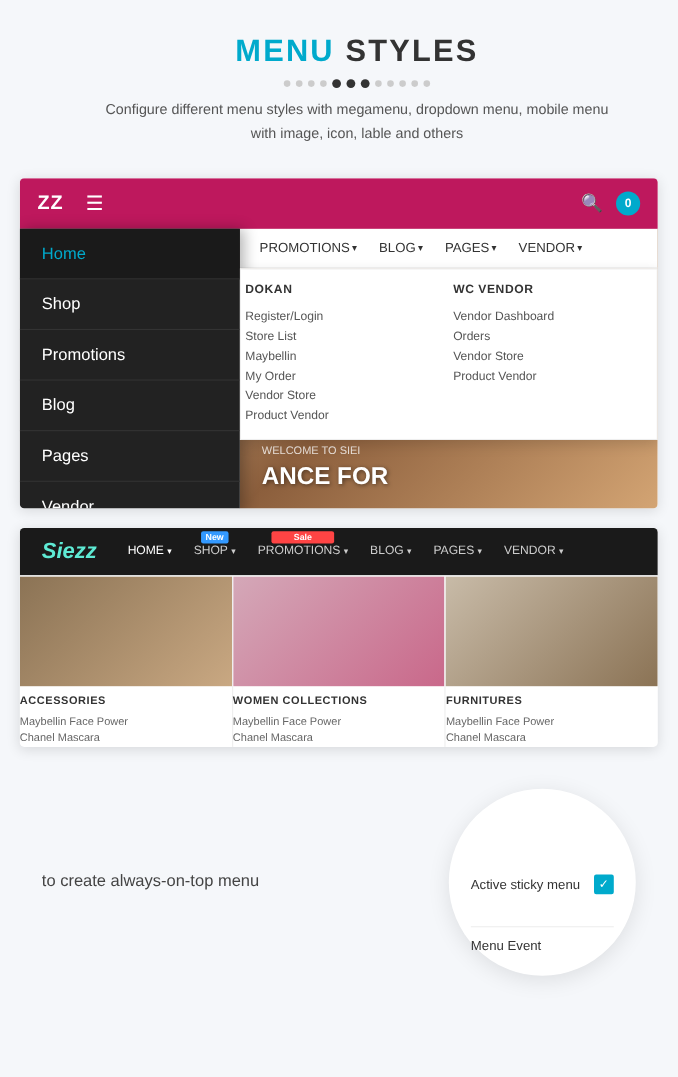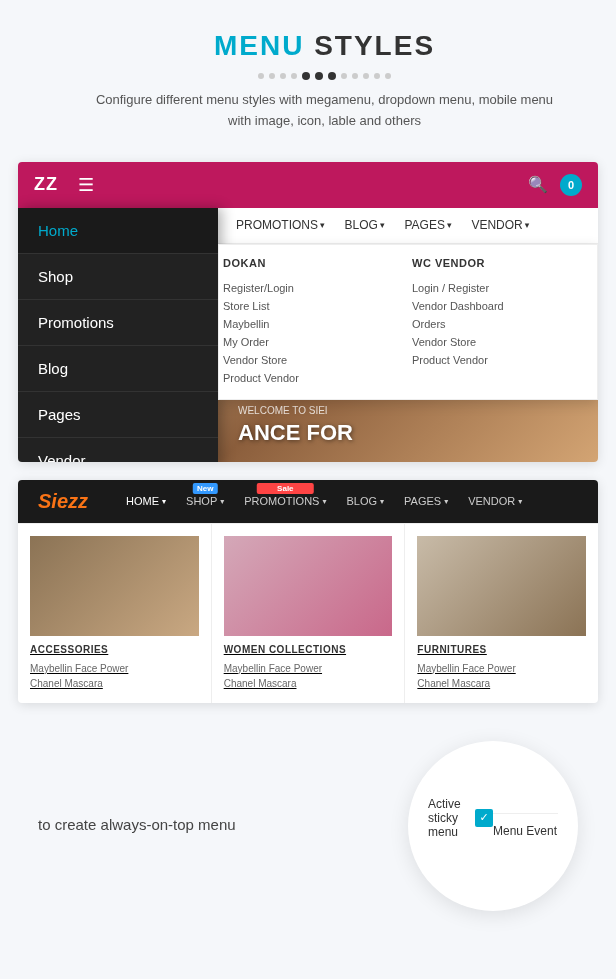--- a/index.html
+++ b/index.html
@@ -241,23 +241,22 @@
       background: #1a1a1a;
       color: white;
       display: flex;
       align-items: center;
       padding: 10px 20px;
       gap: 20px;
     }
     .brand-logo-2 {
       font-size: 20px;
       font-weight: bold;
-      color: #f97316;
+      color: #5eead4;
       font-style: italic;
-      margin-right: 10px;
     }
     .topnav-items {
       display: flex;
       gap: 4px;
     }
     .topnav-item {
       color: #ccc;
       font-size: 11px;
       padding: 4px 8px;
       cursor: pointer;
@@ -272,22 +271,20 @@
 
     
     .product-grid {
       display: flex;
       gap: 0;
       border-top: 1px solid #eee;
     }
     .product-col {
       flex: 1;
       border-right: 1px solid #eee;
-      padding: 12px;
-      text-decoration: underline;
     }
     .product-col:last-child { border-right: none; }
     .product-img {
       width: 100%;
       height: 100px;
       background: #ddd;
       margin-bottom: 8px;
       overflow: hidden;
     }
     .product-img-accessories {
@@ -343,25 +340,27 @@
       color: #444;
       line-height: 1.5;
     }
     .sticky-dialog {
       width: 200px;
       background: white;
       border-radius: 50%;
       width: 170px;
       height: 170px;
       display: flex;
-      justify-content: center;
+      flex-direction: column;
+      justify-content: flex-end;
       align-items: center;
       box-shadow: 0 4px 20px rgba(0,0,0,0.1);
       padding: 20px;
       margin-right: 20px;
+      gap: 13px;
     }
     .sticky-checkbox-row {
       display: flex;
       align-items: center;
       gap: 8px;
       margin-bottom: 16px;
       width: 100%;
     }
     .sticky-label {
       font-size: 12px;
@@ -456,21 +455,20 @@
           <div class="megamenu-col-title">DOKAN</div>
           <a class="megamenu-link">Register/Login</a>
           <a class="megamenu-link">Store List</a>
           <a class="megamenu-link">Maybellin</a>
           <a class="megamenu-link">My Order</a>
           <a class="megamenu-link">Vendor Store</a>
           <a class="megamenu-link">Product Vendor</a>
         </div>
         <div class="megamenu-col">
           <div class="megamenu-col-title">WC VENDOR</div>
-          <a class="megamenu-link">Login / Register</a>
           <a class="megamenu-link">Vendor Dashboard</a>
           <a class="megamenu-link">Orders</a>
           <a class="megamenu-link">Vendor Store</a>
           <a class="megamenu-link">Product Vendor</a>
         </div>
       </div>
     </div>
   </div>
 </div>
 

